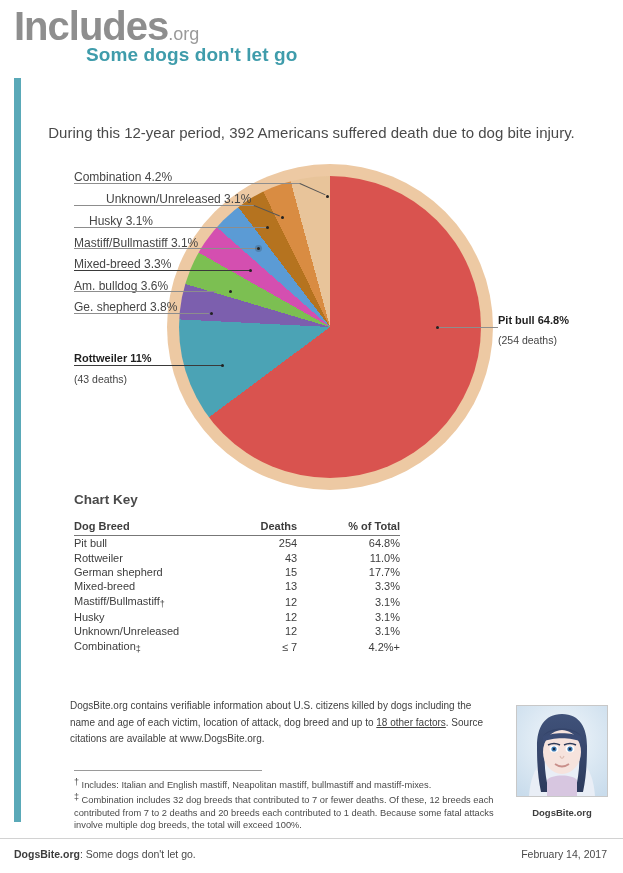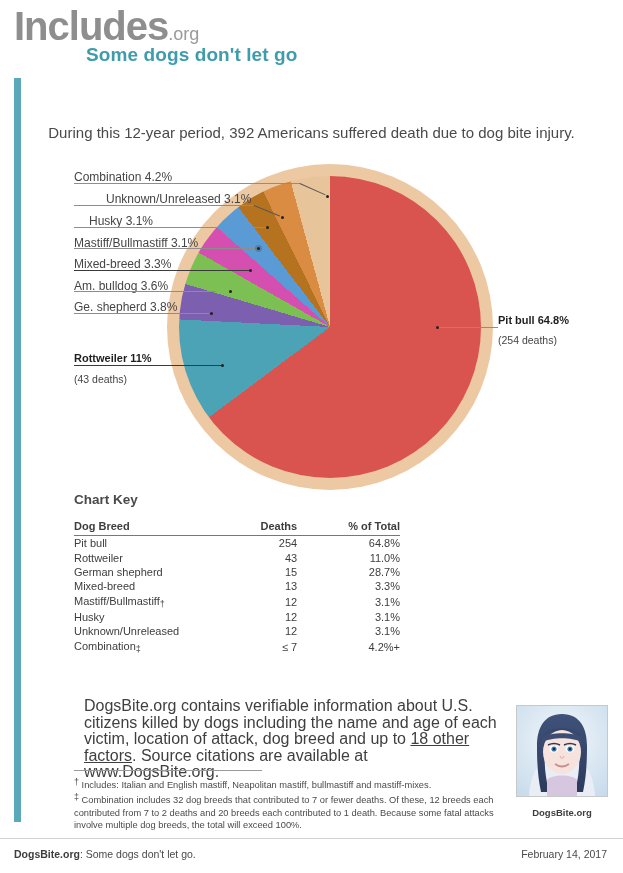--- a/index.html
+++ b/index.html
@@ -50,22 +50,22 @@
   .key-table th { font-size:11px; font-weight:bold; color:#3d3d3d; padding:2px 0 3px; text-align:left; }
   .key-table th.n { text-align:right; padding-right:26px; }
   .key-table th.p { text-align:right; }
   .key-table thead tr { border-bottom:1px solid #777; }
   .key-table td { font-size:11px; color:#3d3d3d; padding:1.2px 0; text-align:left; }
   .key-table td.n { text-align:right; padding-right:26px; }
   .key-table td.p { text-align:right; }
   .key-table td sup, .key-table td .dag { font-size:9px; vertical-align:-2px; }
 
   
-  .desc { position:absolute; left:84px; top:698px; width:420px;
-          font-size:16px; color:#3f3f3f; line-height:16.5px; }
+  .desc { position:absolute; left:70px; top:698px; width:420px;
+          font-size:10px; color:#3f3f3f; line-height:16.5px; }
   .desc u { text-decoration:underline; }
 
   
   .photo-frame { position:absolute; left:516px; top:705px; width:92px; height:92px;
                  border:1px solid #c8c8c8; background:#dfeaf4; overflow:hidden; }
   .photo-cap { position:absolute; left:516px; top:807px; width:92px; text-align:center;
                font-size:9.5px; font-weight:bold; color:#3d3d3d; }
 
   
   .fn-rule { position:absolute; left:74px; top:770px; width:188px; height:1px; background:#9a9a9a; }
@@ -149,21 +149,21 @@
           <td class="p">64.8%</td>
         </tr>
         <tr>
           <td>Rottweiler</td>
           <td class="n">43</td>
           <td class="p">11.0%</td>
         </tr>
         <tr>
           <td>German shepherd</td>
           <td class="n">15</td>
-          <td class="p">28.7%</td>
+          <td class="p">17.7%</td>
         </tr>
         <tr>
           <td>Mixed-breed</td>
           <td class="n">13</td>
           <td class="p">3.3%</td>
         </tr>
         <tr>
           <td>Mastiff/Bullmastiff<span class="dag">†</span></td>
           <td class="n">12</td>
           <td class="p">3.1%</td>

